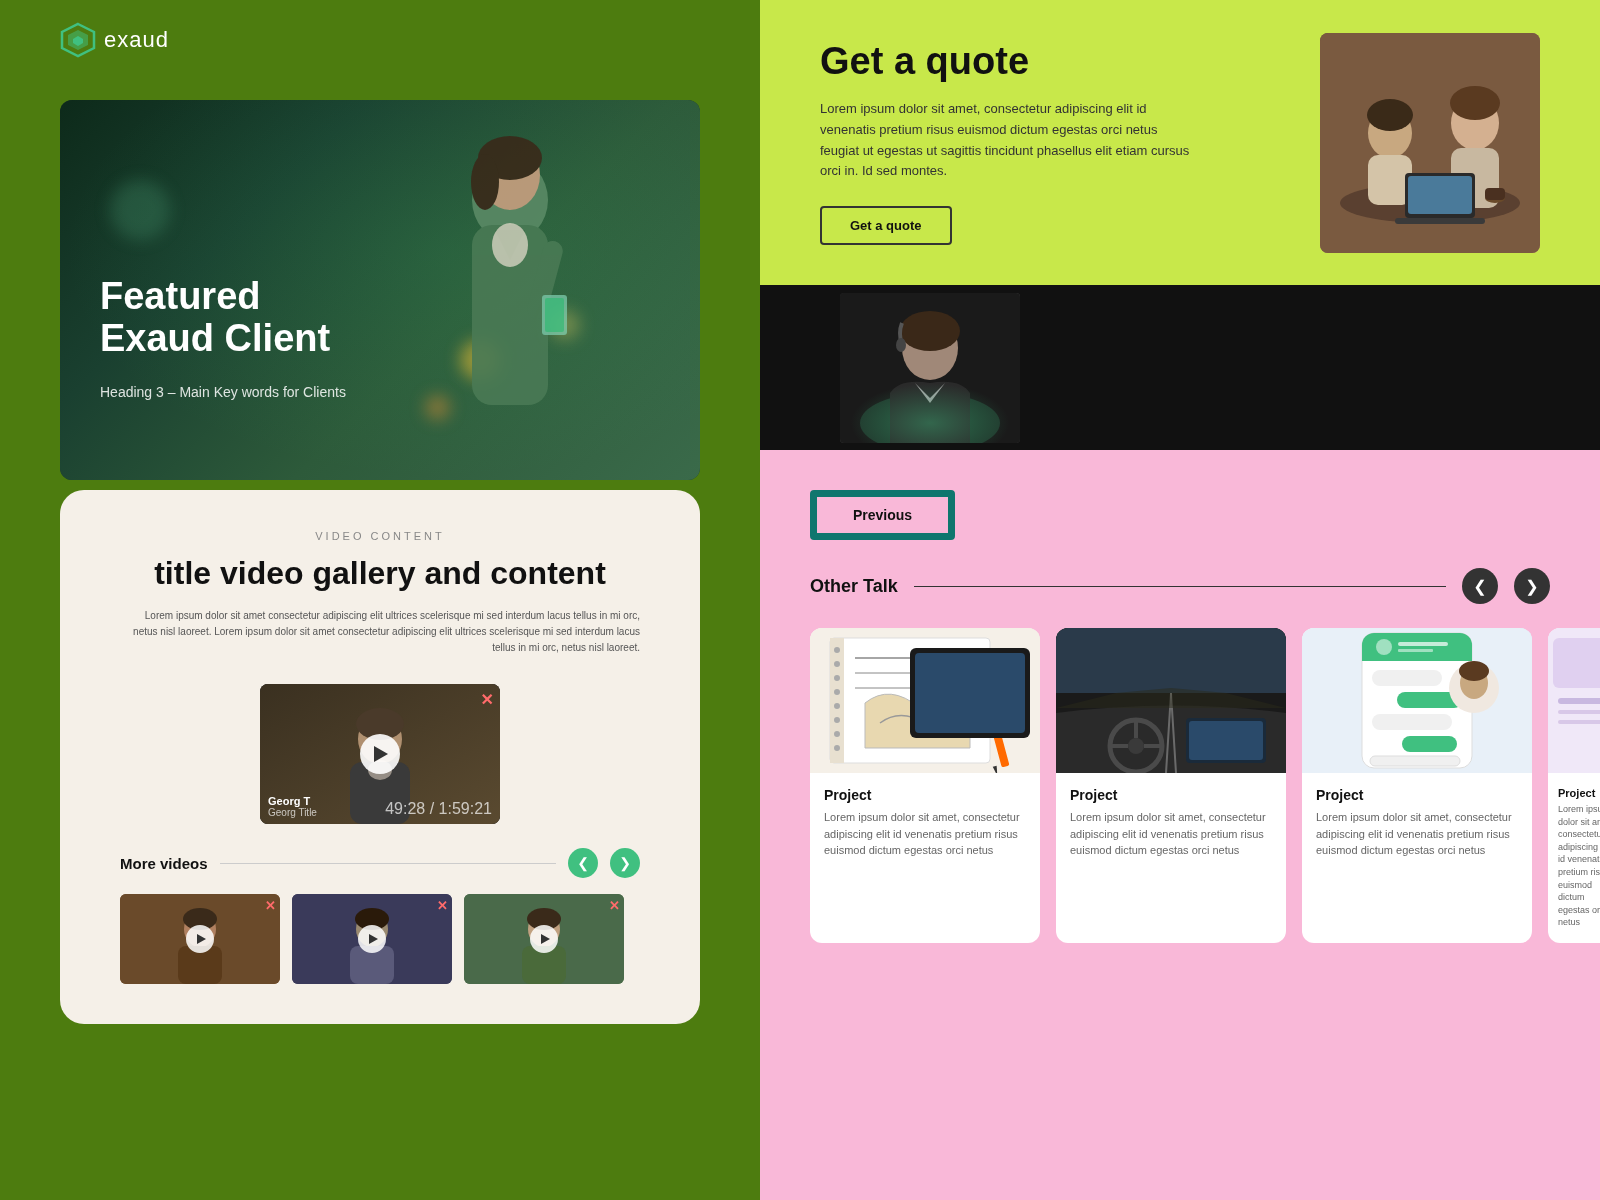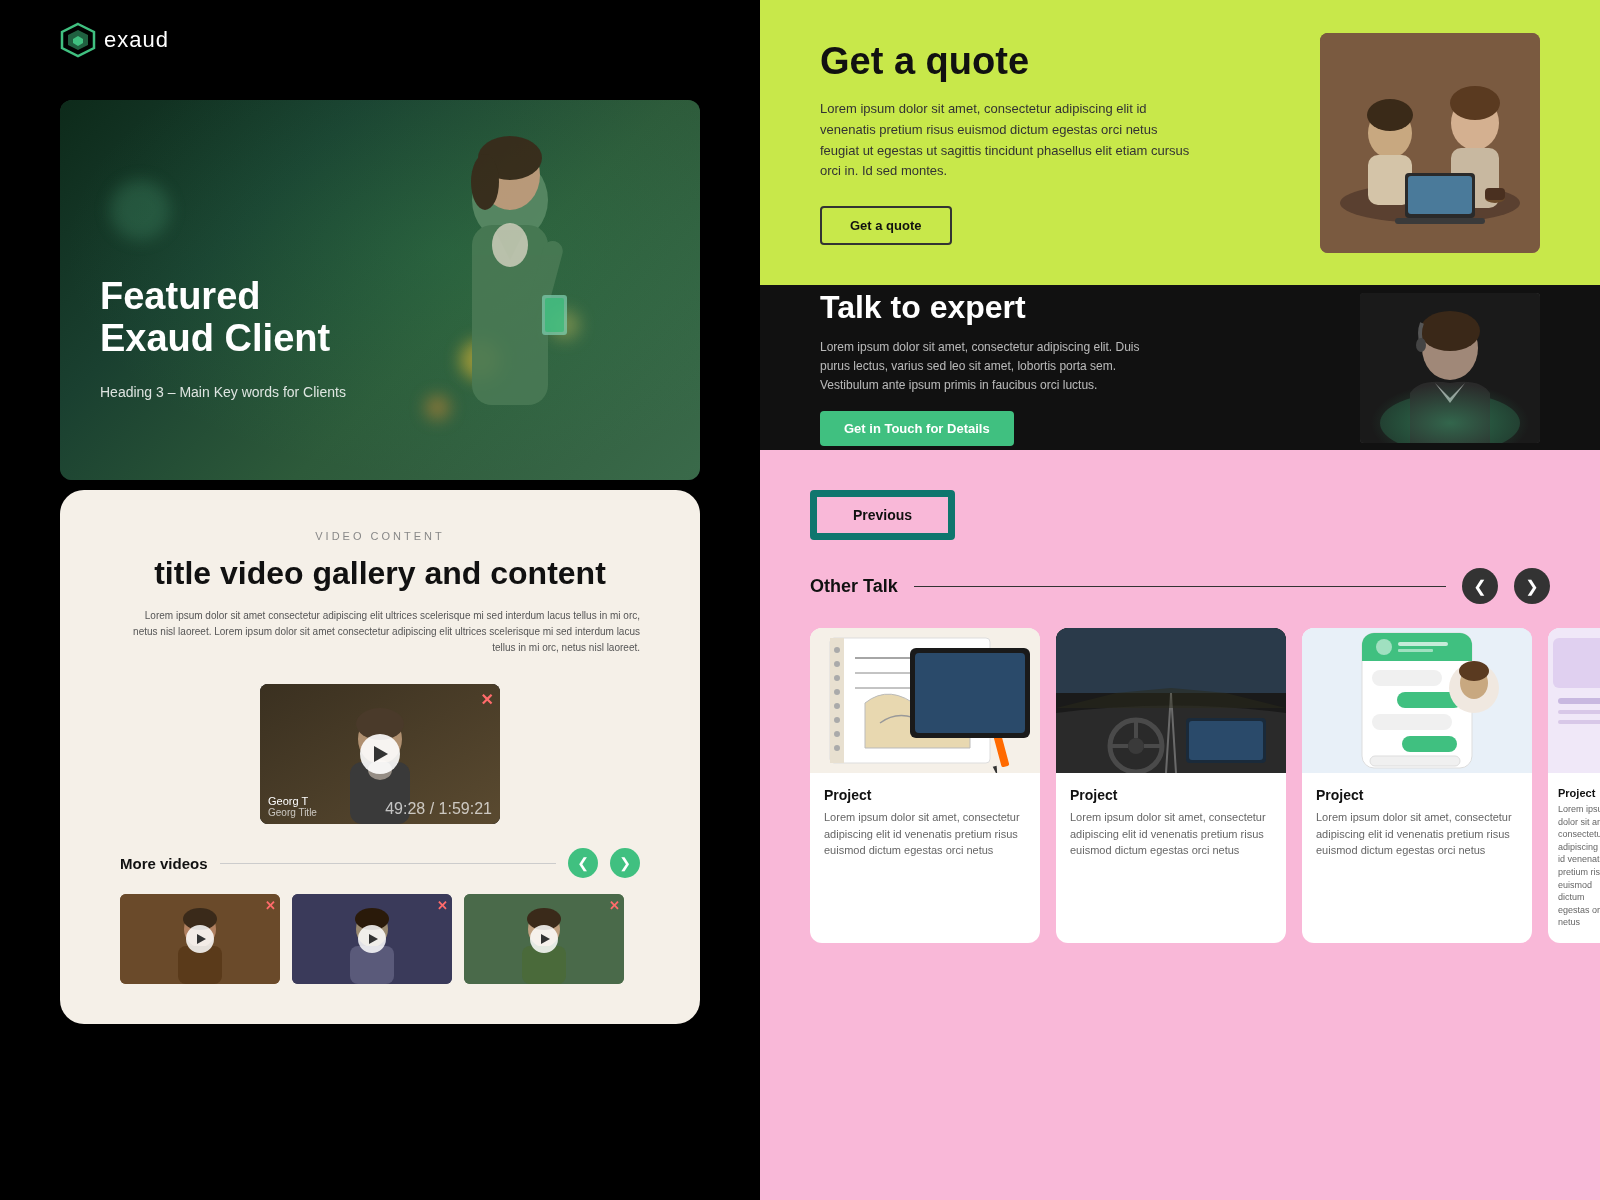--- a/index.html
+++ b/index.html
@@ -12,21 +12,21 @@
       position: relative;
     }
 
     
     .left-panel {
       position: absolute;
       left: 0;
       top: 0;
       width: 904px;
       height: 1200px;
-      background: #000000;
+      background: #4d7c0f;
     }
 
     
     .logo-area {
       position: absolute;
       top: 22px;
       left: 60px;
       display: flex;
       align-items: center;
       gap: 8px;
@@ -177,21 +177,21 @@
       left: 8px;
       right: 8px;
       display: flex;
       justify-content: space-between;
       align-items: flex-end;
     }
     .video-person {
       color: #fff;
       font-size: 11px;
     }
-    .video-person-name { font-weight: 400; margin-top: 32px; }
+    .video-person-name { font-weight: 700; margin-top: 32px; }
     .video-person-role { font-size: 10px; color: rgba(255,255,255,0.7); }
     .video-time { color: rgba(255,255,255,0.7); font-size: 16px; }
 
     .more-videos-row {
       display: flex;
       align-items: center;
       gap: 12px;
       margin-bottom: 16px;
     }
     .more-videos-label {
@@ -701,25 +701,20 @@
           <rect x="75" y="185" width="90" height="6" rx="3" fill="#3a3a3a"></rect>
 
           <ellipse cx="175" cy="165" rx="10" ry="5" fill="#6a4a2a"></ellipse>
           <rect x="165" y="155" width="20" height="12" rx="4" fill="#4a3020"></rect>
         </svg>
       </div>
     </div>
   </div>
 
   <div class="expert-section">
-    <div class="expert-content">
-      <h2 class="expert-title">Talk to expert</h2>
-      <p class="expert-desc">Lorem ipsum dolor sit amet, consectetur adipiscing elit. Duis purus lectus, varius sed leo sit amet, lobortis porta sem. Vestibulum ante ipsum primis in faucibus orci luctus.</p>
-      <button class="expert-btn">Get in Touch for Details</button>
-    </div>
     <div class="expert-image">
       <div class="expert-img-bg">
         <div class="expert-glow"></div>
         <svg width="100%" height="100%" viewBox="0 0 180 150" xmlns="http://www.w3.org/2000/svg">
           <rect width="180" height="150" fill="#1a1a1a"></rect>
 
           <ellipse cx="90" cy="130" rx="70" ry="30" fill="#40c080" opacity="0.2"></ellipse>
 
           <ellipse cx="90" cy="55" rx="28" ry="32" fill="#a08878"></ellipse>
           <ellipse cx="90" cy="38" rx="30" ry="20" fill="#3a2818"></ellipse>

